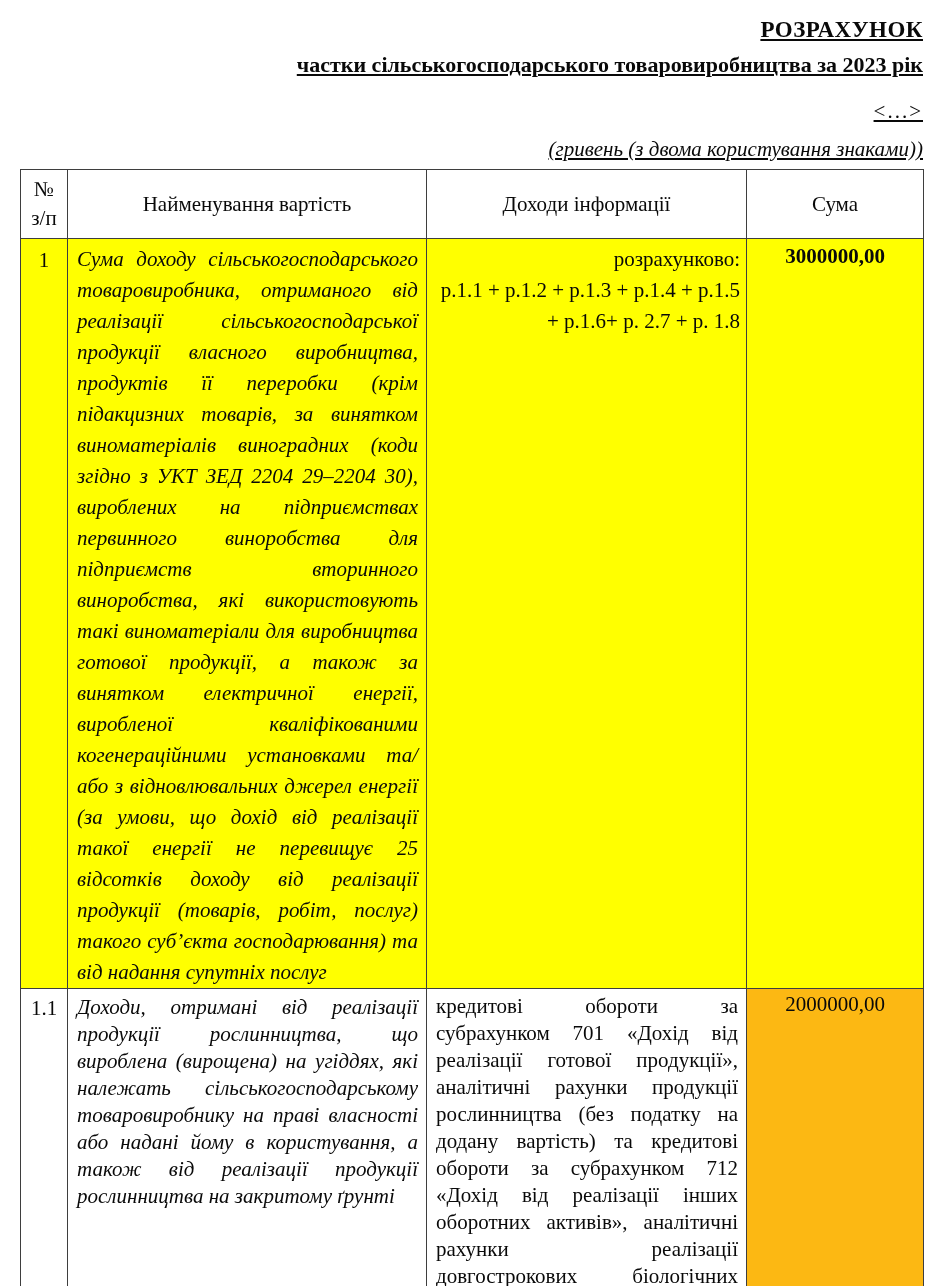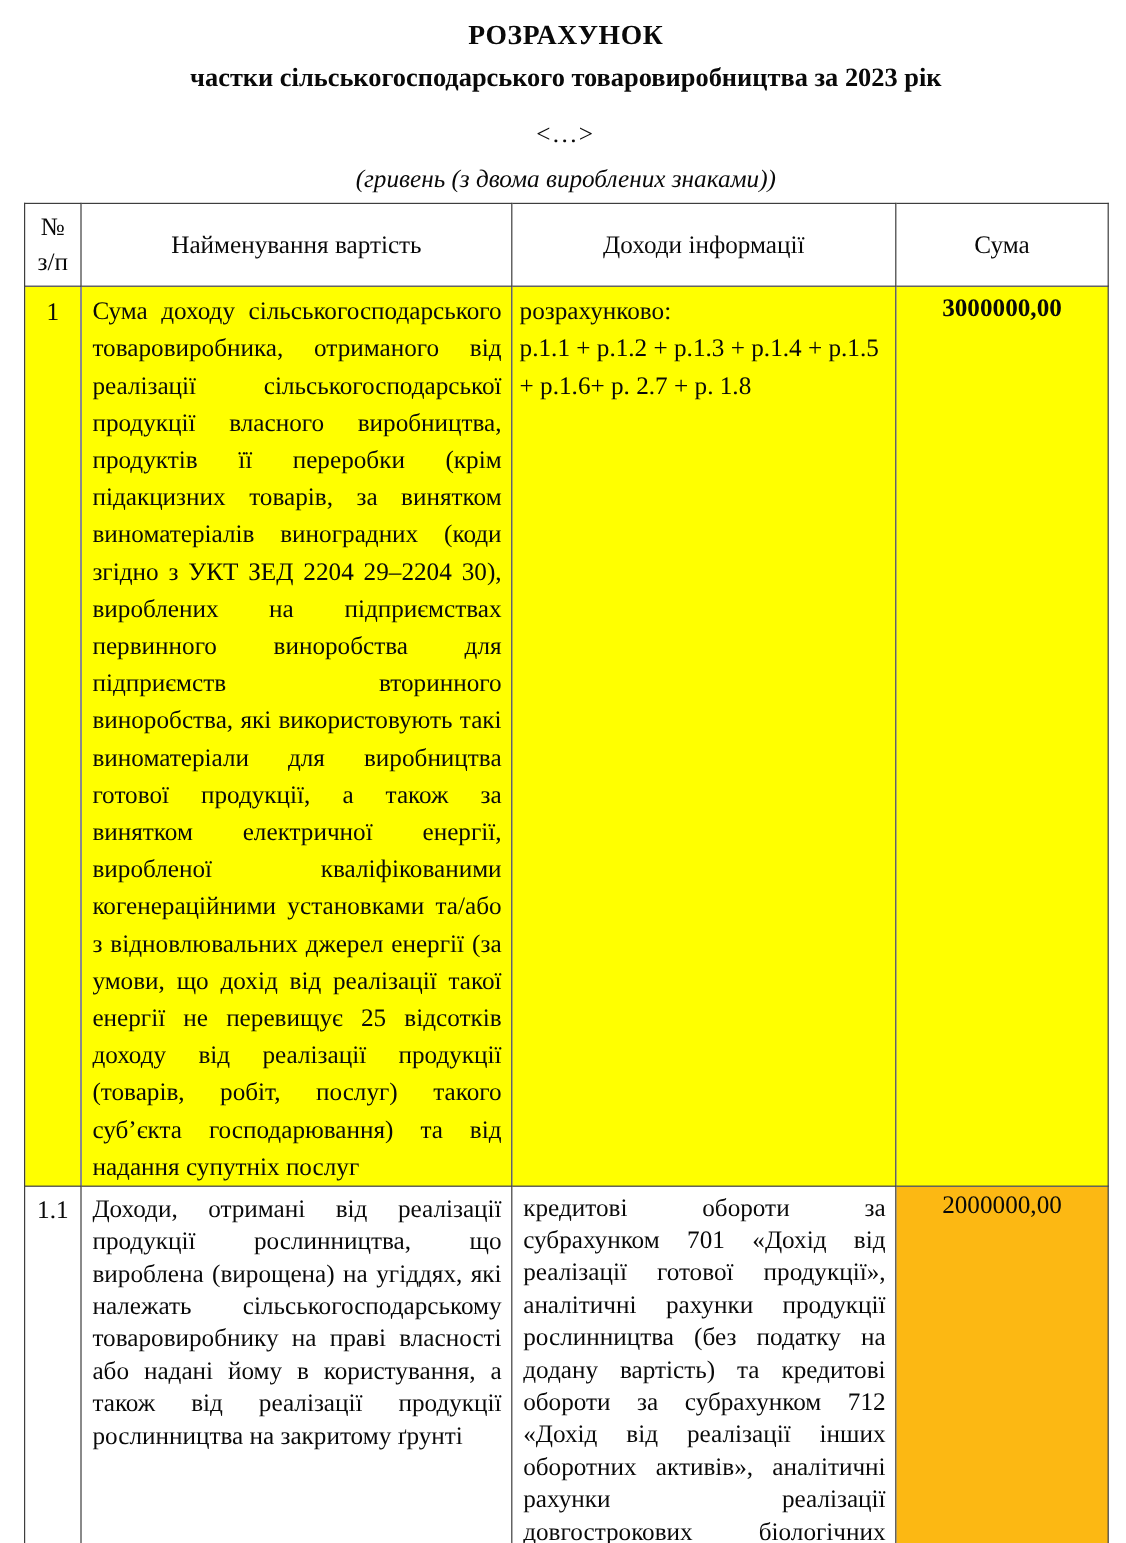--- a/index.html
+++ b/index.html
@@ -14,21 +14,22 @@
   }
   .doc {
     width: 938px;
     height: 1286px;
     background: #ffffff;
     box-sizing: border-box;
   }
   .head {
     width: 903px;
     margin-left: 20px;
-    text-align: center;
+    text-align: right;
+    text-decoration: underline;
   }
   .title {
     padding-top: 17px;
     font-size: 23px;
     font-weight: bold;
     letter-spacing: 0.5px;
   }
   .subtitle {
     margin-top: 9px;
     font-size: 22px;
@@ -78,24 +79,25 @@
 
   td.num {
     vertical-align: top;
     text-align: center;
     padding-top: 6px;
   }
   td.ind {
     vertical-align: top;
     text-align: justify;
     padding: 5px 8px 0 9px;
+    font-style: italic;
   }
   td.src-center {
     vertical-align: top;
-    text-align: left;
+    text-align: right;
     padding: 5px 6px 0 6px;
   }
   td.src {
     vertical-align: top;
     text-align: justify;
     padding: 4px 8px 0 9px;
   }
   td.sum {
     vertical-align: top;
     text-align: center;
@@ -107,21 +109,21 @@
 </style>
 </head>
 <body>
 
 <div class="doc">
 
   <div class="head">
     <div class="title">РОЗРАХУНОК</div>
     <div class="subtitle">частки сільськогосподарського товаровиробництва за 2023 рік</div>
     <div class="ellipsis">&lt;...&gt;</div>
-    <div class="units">(гривень (з двома вироблених знаками))</div>
+    <div class="units">(гривень (з двома користування знаками))</div>
   </div>
 
   <table class="calc">
     <colgroup>
       <col class="c-num">
         <col class="c-ind">
         <col class="c-src">
         <col class="c-sum">
     </colgroup>
     <thead>

